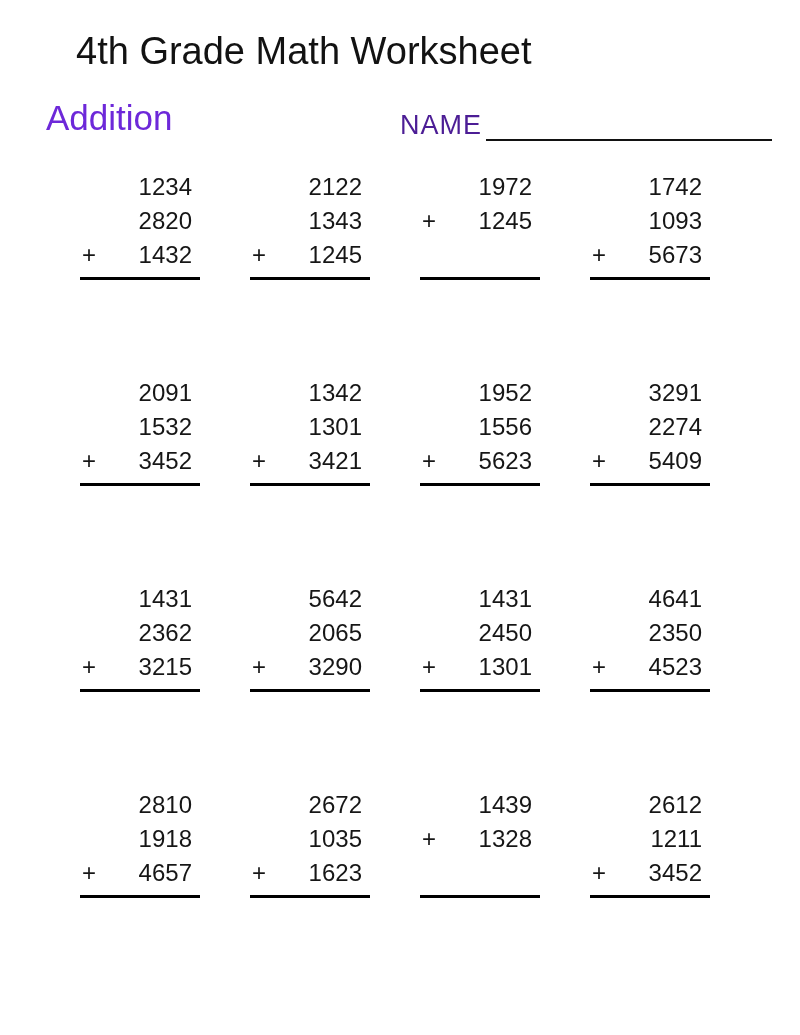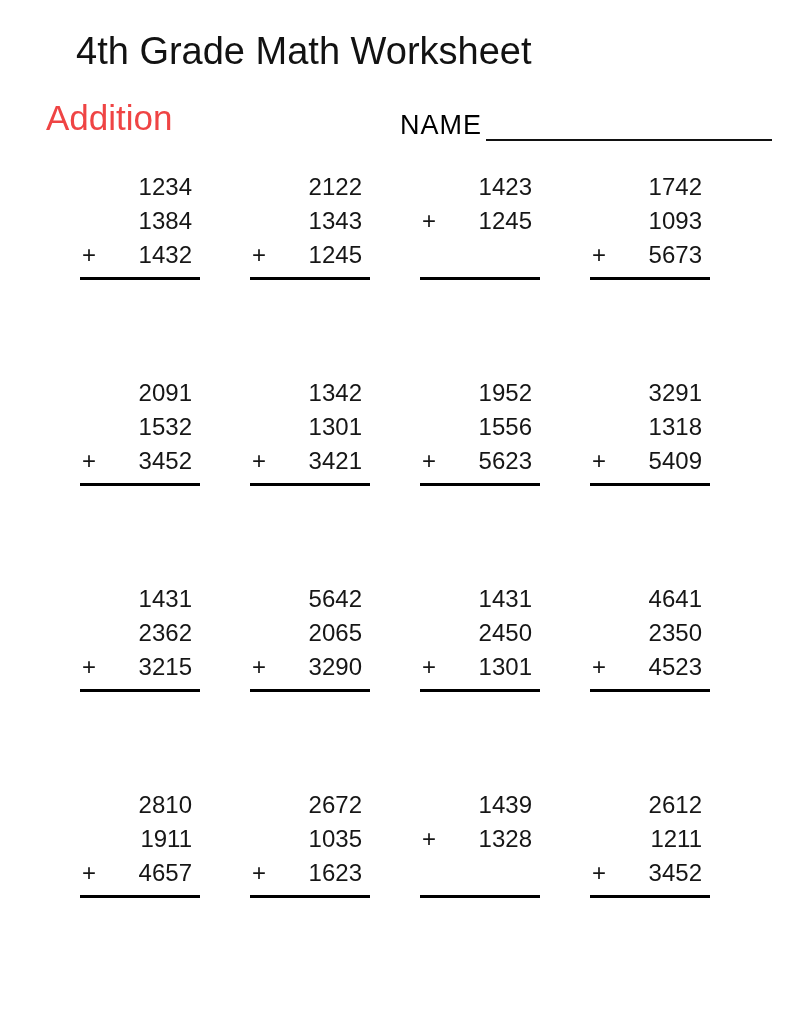--- a/index.html
+++ b/index.html
@@ -14,25 +14,25 @@
   .page { position: absolute; inset: 0; background: #ffffff; }
 
   .title {
     position: absolute; left: 48px; top: 30px;
     font-size: 38px; font-weight: 500; letter-spacing: 0;
     color: #121212;
     margin-left: 28px;
   }
   .section-title {
     position: absolute; left: 46px; top: 98px;
-    font-size: 35px; font-weight: 500; color: #ef4444;
+    font-size: 35px; font-weight: 500; color: #6d28d9;
   }
   .name-block {
     position: absolute; left: 400px; top: 110px;
-    font-size: 27px; color: #000000;
+    font-size: 27px; color: #4c1d95;
     display: flex; align-items: flex-end;
   }
   .name-label { letter-spacing: 1px; }
   .name-line {
     display: inline-block; width: 286px; height: 30px;
     border-bottom: 2px solid #121212; margin-left: 4px;
   }
 
   .problems {
     position: absolute; left: 80px; top: 170px;
@@ -68,36 +68,36 @@
   <div class="section-title">Addition</div>
 
   <div class="name-block">
     <span class="name-label">NAME</span>
     <span class="name-line"></span>
   </div>
 
   <div class="problems">
       <div class="problem">
         <div class="num">1234</div>
-        <div class="num">1384</div>
+        <div class="num">2820</div>
         <div class="sum-row">
           <span class="plus">+</span>
           <span class="num3">1432</span>
         </div>
       </div>
       <div class="problem">
         <div class="num">2122</div>
         <div class="num">1343</div>
         <div class="sum-row">
           <span class="plus">+</span>
           <span class="num3">1245</span>
         </div>
       </div>
       <div class="problem">
-        <div class="num">1423</div>
+        <div class="num">1972</div>
         <div class="sum-row">
           <span class="plus">+</span>
           <span class="num3">1245</span>
         </div>
       </div>
       <div class="problem">
         <div class="num">1742</div>
         <div class="num">1093</div>
         <div class="sum-row">
           <span class="plus">+</span>
@@ -123,21 +123,21 @@
       <div class="problem">
         <div class="num">1952</div>
         <div class="num">1556</div>
         <div class="sum-row">
           <span class="plus">+</span>
           <span class="num3">5623</span>
         </div>
       </div>
       <div class="problem">
         <div class="num">3291</div>
-        <div class="num">1318</div>
+        <div class="num">2274</div>
         <div class="sum-row">
           <span class="plus">+</span>
           <span class="num3">5409</span>
         </div>
       </div>
       <div class="problem">
         <div class="num">1431</div>
         <div class="num">2362</div>
         <div class="sum-row">
           <span class="plus">+</span>
@@ -163,21 +163,21 @@
       <div class="problem">
         <div class="num">4641</div>
         <div class="num">2350</div>
         <div class="sum-row">
           <span class="plus">+</span>
           <span class="num3">4523</span>
         </div>
       </div>
       <div class="problem">
         <div class="num">2810</div>
-        <div class="num">1911</div>
+        <div class="num">1918</div>
         <div class="sum-row">
           <span class="plus">+</span>
           <span class="num3">4657</span>
         </div>
       </div>
       <div class="problem">
         <div class="num">2672</div>
         <div class="num">1035</div>
         <div class="sum-row">
           <span class="plus">+</span>

